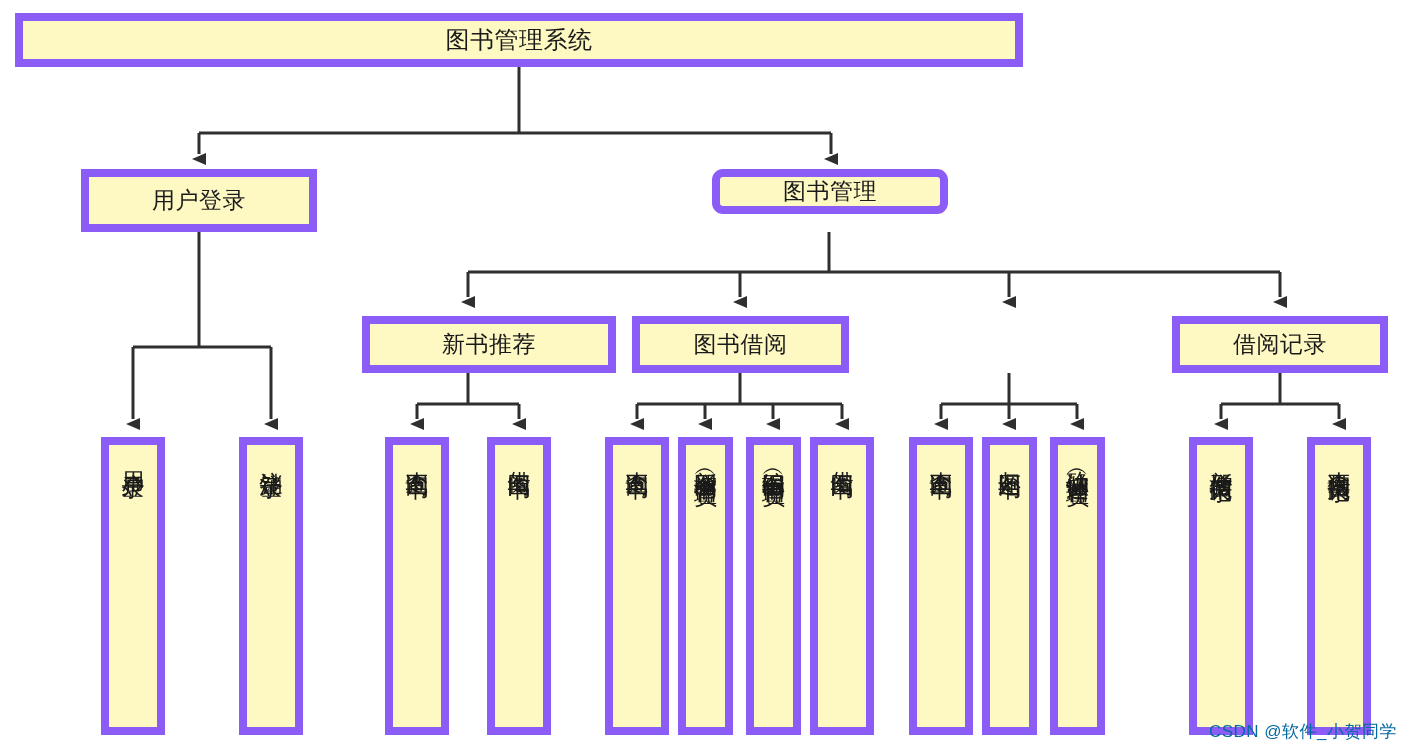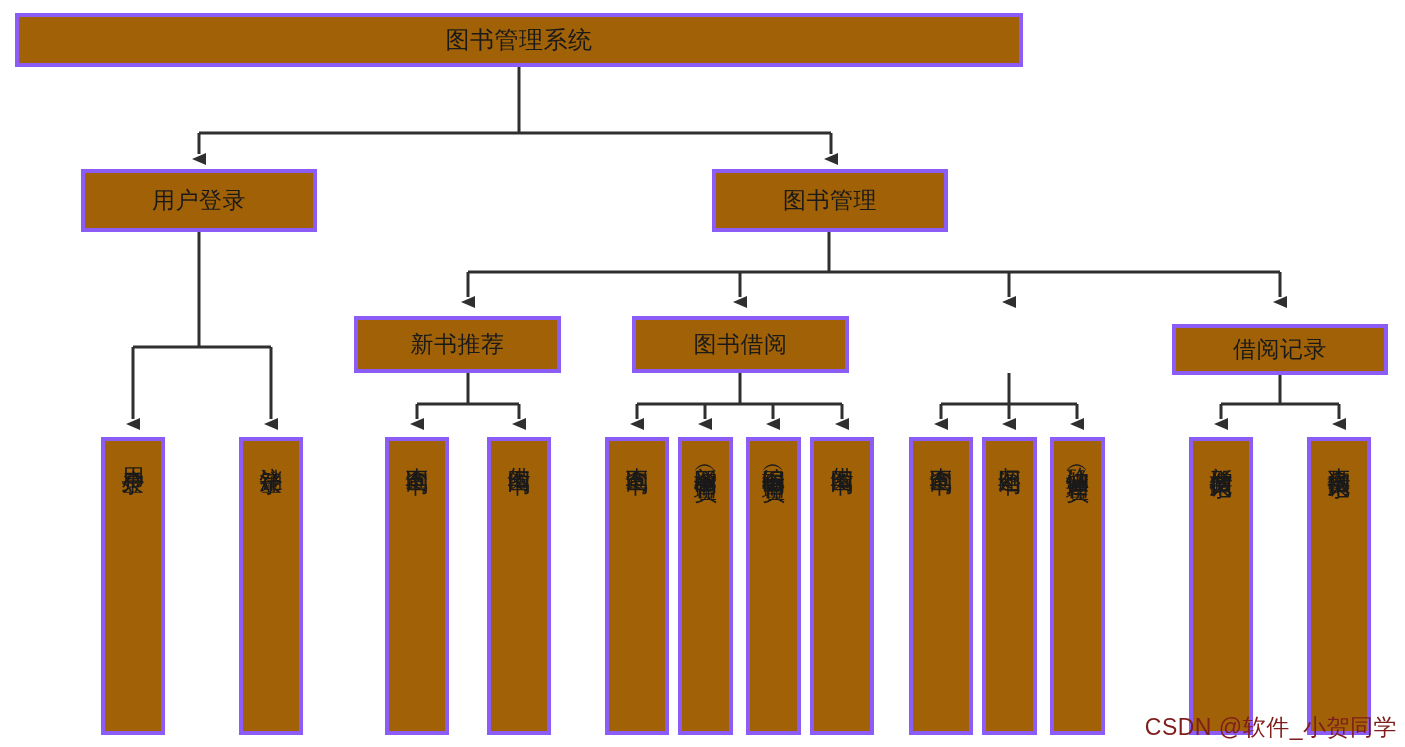--- a/index.html
+++ b/index.html
@@ -20,22 +20,22 @@
   svg.wires {
     position: absolute;
     left: 0;
     top: 0;
     width: 1405px;
     height: 747px;
   }
   .node {
     position: absolute;
     box-sizing: border-box;
-    background: #a16207;
-    border: 4px solid #8b5cf6;
+    background: #fef9c3;
+    border: 8px solid #8b5cf6;
     display: flex;
     align-items: center;
     justify-content: center;
     z-index: 3;
   }
   .node .label {
     color: #1a1a1a;
     text-align: center;
     line-height: 1.18;
     letter-spacing: 0.5px;
@@ -56,22 +56,22 @@
     writing-mode: vertical-rl;
     text-orientation: upright;
     font-size: 23px;
     line-height: 1.0;
     letter-spacing: 2px;
   }
   .watermark {
     position: absolute;
     right: 8px;
     bottom: 4px;
-    font-size: 23px;
-    color: #7f1d1d;
+    font-size: 17px;
+    color: #0369a1;
     z-index: 6;
     white-space: nowrap;
     letter-spacing: 0.5px;
   }
 </style>
 </head>
 <body>
 
 <div id="canvas">
 
@@ -125,31 +125,31 @@
     </g>
   </svg>
 
   <div class="node root horiz" style="left:15px; top:13px; width:1008px; height:54px;">
     <span class="label">图书管理系统</span>
   </div>
 
   <div class="node horiz" style="left:81px; top:169px; width:236px; height:63px;">
     <span class="label">用户登录</span>
   </div>
-  <div class="node horiz" style="left:712px; top:169px; width:236px; height:63px;">
+  <div class="node horiz" style="left:712px; top:169px; width:236px; height:45px;border-radius:11px;">
     <span class="label">图书管理</span>
   </div>
 
-  <div class="node horiz" style="left:354px; top:316px; width:207px; height:57px;">
+  <div class="node horiz" style="left:362px; top:316px; width:254px; height:57px;">
     <span class="label">新书推荐</span>
   </div>
   <div class="node horiz" style="left:632px; top:316px; width:217px; height:57px;justify-content:center;">
     <span class="label">图书借阅</span>
   </div>
-  <div class="node horiz" style="left:1172px; top:324px; width:216px; height:51px;">
+  <div class="node horiz" style="left:1172px; top:316px; width:216px; height:57px;">
     <span class="label">借阅记录</span>
   </div>
 
   <div class="node vert" style="left:101px; top:437px; width:64px; height:298px;">
     <span class="label">用户登录</span>
   </div>
   <div class="node vert" style="left:239px; top:437px; width:64px; height:298px;">
     <span class="label">注销登录</span>
   </div>
 

